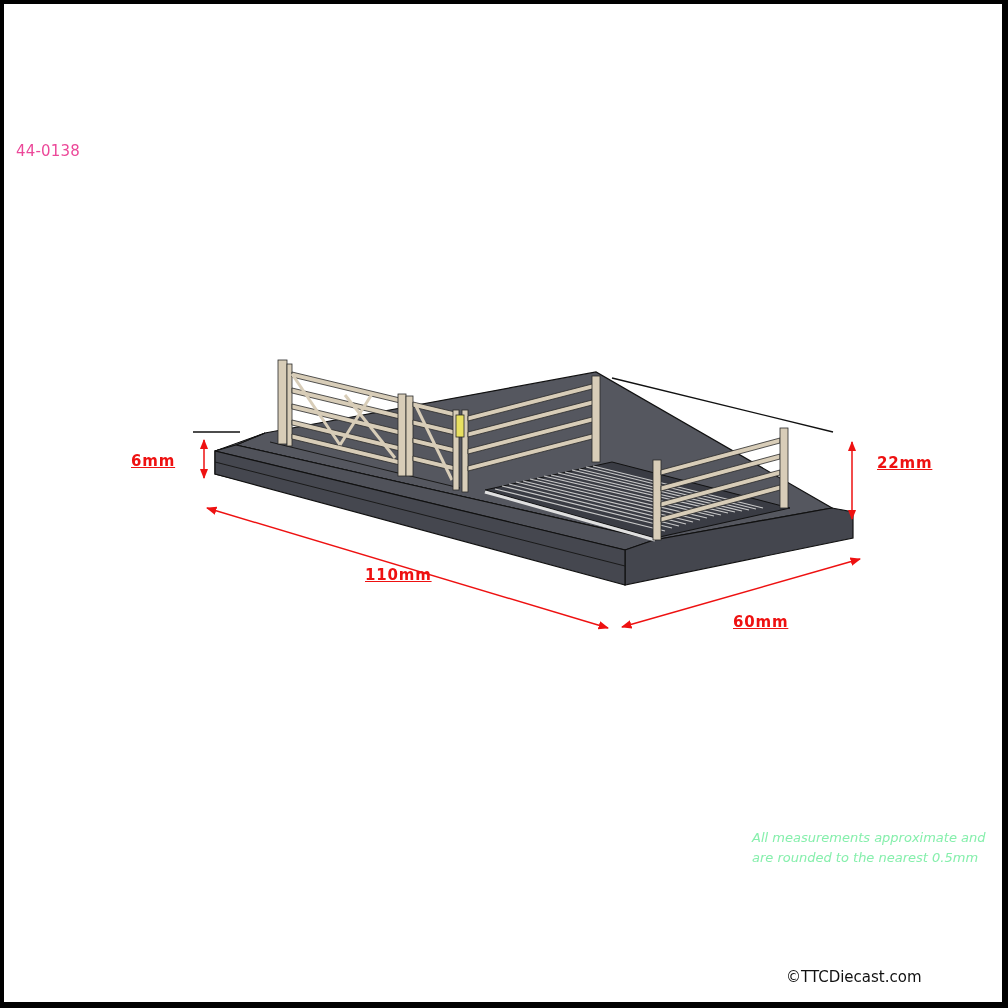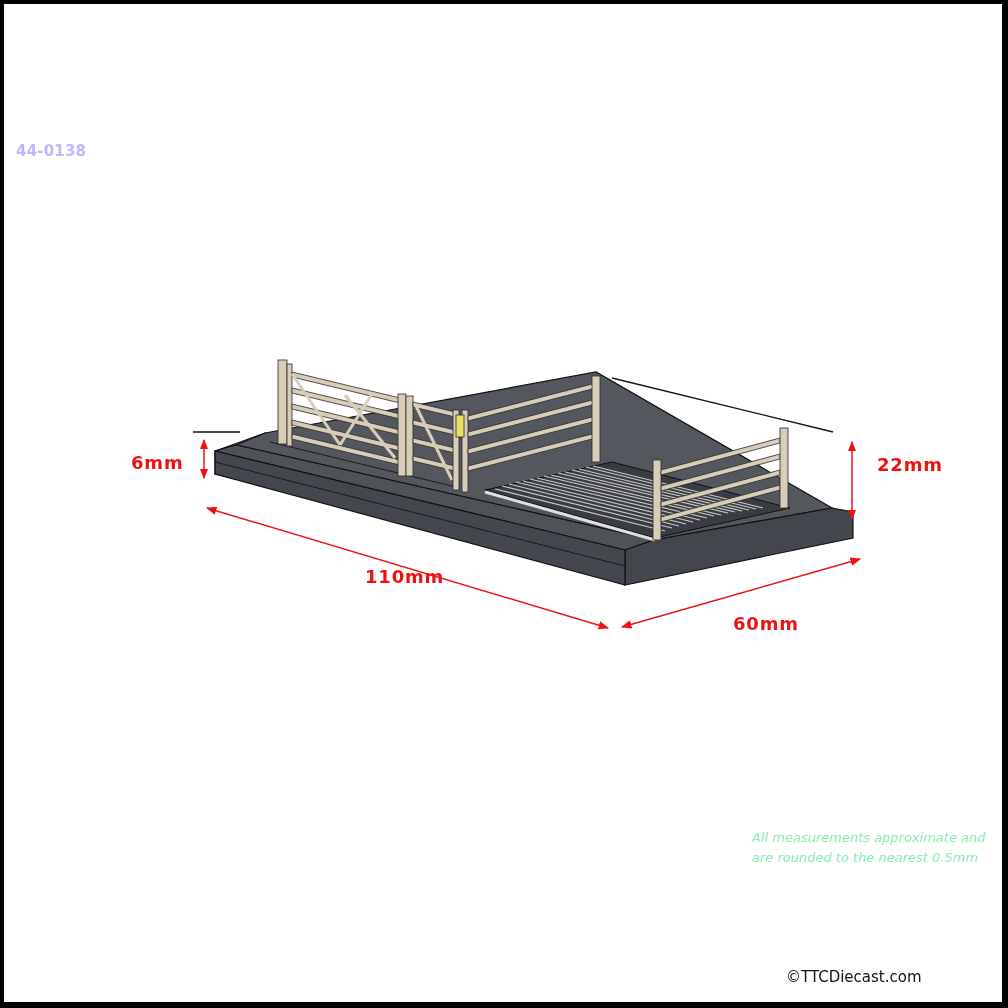--- a/index.html
+++ b/index.html
@@ -3,26 +3,26 @@
 <meta charset="utf-8">
 <style>
   html, body { margin: 0; padding: 0; background: #000; }
   body { width: 1008px; height: 1008px; position: relative; overflow: hidden; }
   .frame {
     position: absolute; left: 4px; top: 4px; width: 998px; height: 998px;
     background: #ffffff;
   }
   .title-block { position: absolute; left: 16px; top: 142px; }
   .code, .title {
-    font-family: "DejaVu Sans", sans-serif; font-weight: bold;
-    font-size: 15px; color: #c4b5fd; line-height: 19px; letter-spacing: 0.2px;
+    font-family: "DejaVu Sans", sans-serif; font-weight: normal;
+    font-size: 15px; color: #ec4899; line-height: 19px; letter-spacing: 0.2px;
   }
   .dim {
     position: absolute; font-family: "DejaVu Sans", sans-serif; font-weight: bold;
-    font-size: 18px; color: #ee1111; letter-spacing: 0.8px;
+    font-size: 15px; color: #ee1111; letter-spacing: 0.8px; text-decoration: underline;
   }
   .note {
     position: absolute; left: 752px; top: 828px;
     font-family: "DejaVu Sans", sans-serif; font-style: italic;
     font-size: 13px; color: #86efac; line-height: 20px;
   }
   .copyright {
     position: absolute; left: 786px; top: 968px;
     font-family: "DejaVu Sans", sans-serif; font-size: 15px; color: #111;
   }

